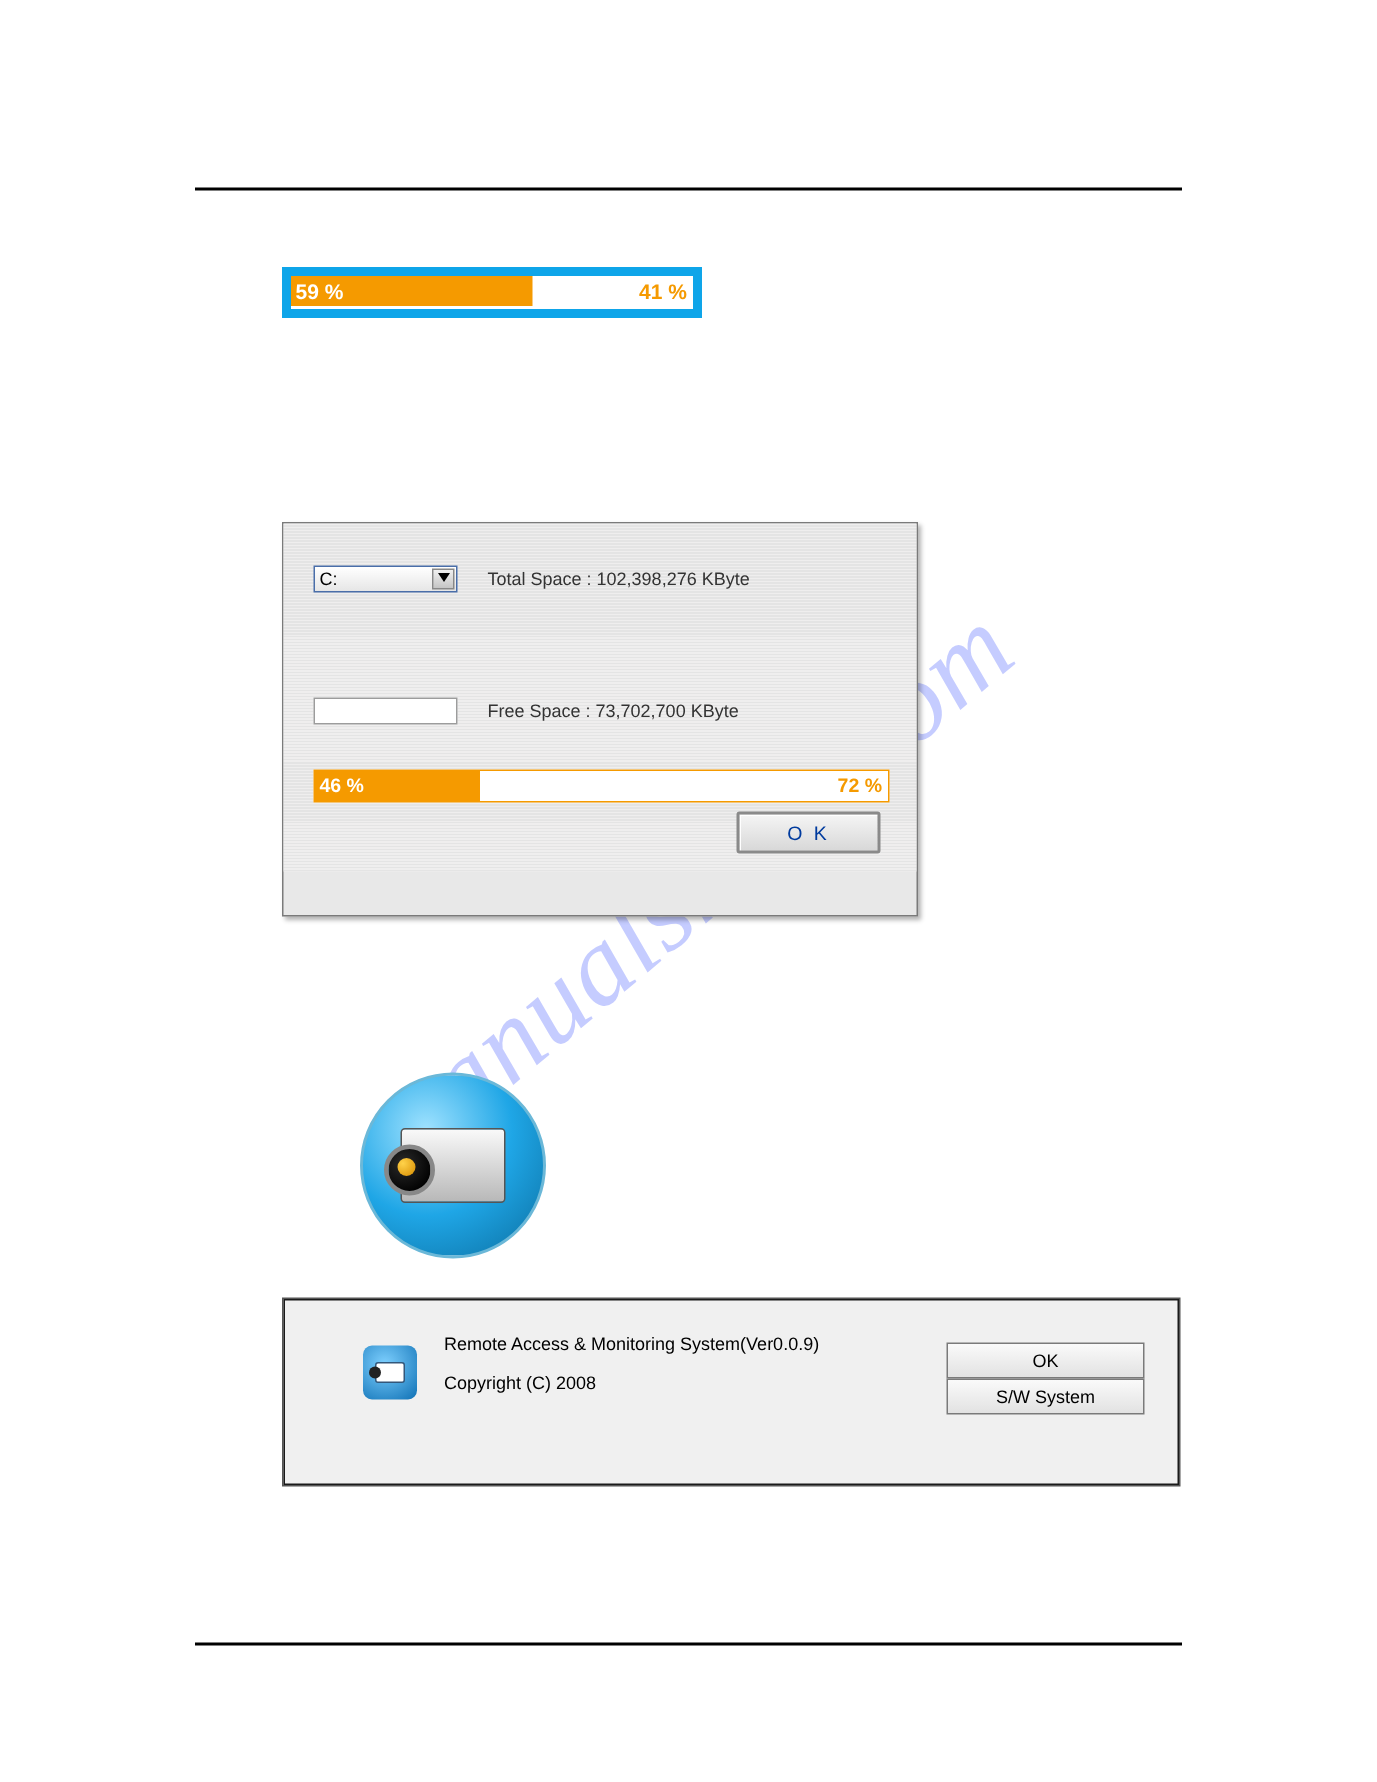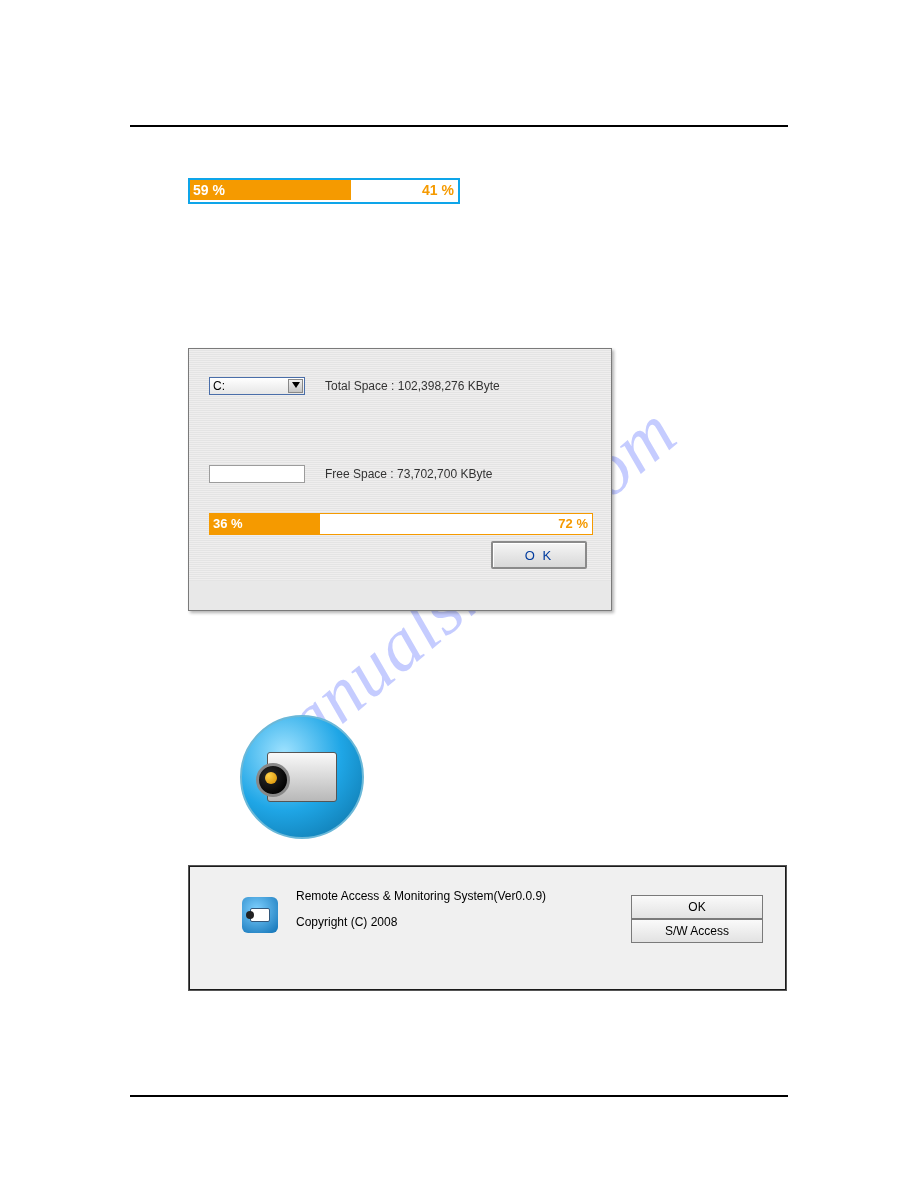--- a/index.html
+++ b/index.html
@@ -31,21 +31,21 @@
     border-top: 2px solid #000;
   }
   
   .topbar-wrap {
     position: absolute;
     left: 188px;
     top: 178px;
     width: 268px;
     height: 22px;
     background: #fff;
-    border: 2px solid #0ea5e9;
+    border: 6px solid #0ea5e9;
     display: flex;
     font: bold 14px/20px Arial;
   }
   .topbar-orange {
     background: #f59a00;
     color: #fff;
     padding-left: 3px;
     display: flex;
     align-items: center;
     height: 20px;
@@ -321,21 +321,21 @@
           <span class="arrow"></span>
         </div>
         <span>Total Space : 102,398,276  KByte</span>
       </div>
       <div class="hdd-row" style="top:116px;">
         <div class="hdd-swatch" style="background:#ffffff"></div>
         <span>Free Space : 73,702,700  KByte</span>
       </div>
 
       <div class="hdd-percentbar">
-        <div class="fill" style="width:28%">36 %</div>
+        <div class="fill" style="width:28%">46 %</div>
         <div class="rest">72 %</div>
       </div>
 
       <button class="ok-btn">O K</button>
     </div>
   </div>
 
   <div class="cam-icon">
     <div class="cam-body">
       <div class="cam-lens"></div>
@@ -343,17 +343,17 @@
   </div>
 
   <div class="rams-dialog">
     <div class="rams-body">
       <div class="rams-icon">
         <div class="mini"></div>
       </div>
       <div class="rams-text1">Remote Access &amp; Monitoring System(Ver0.0.9)</div>
       <div class="rams-text2">Copyright (C) 2008</div>
       <button class="rams-btn rams-ok">OK</button>
-      <button class="rams-btn rams-upgrade">S/W Access</button>
+      <button class="rams-btn rams-upgrade">S/W System</button>
     </div>
   </div>
 
 </div>
 
 </body></html>

